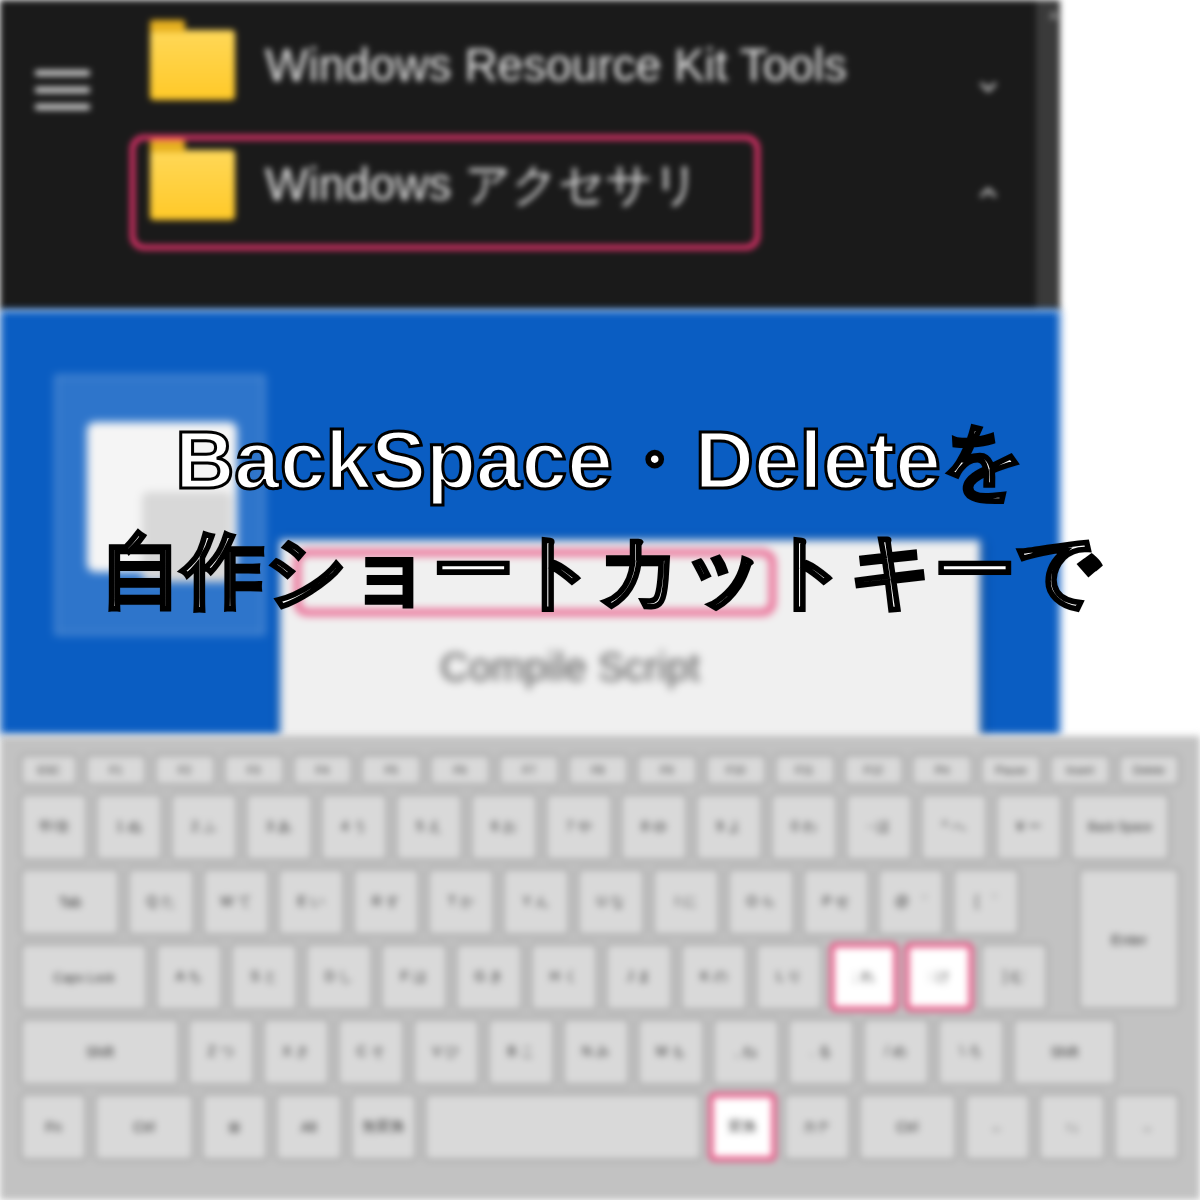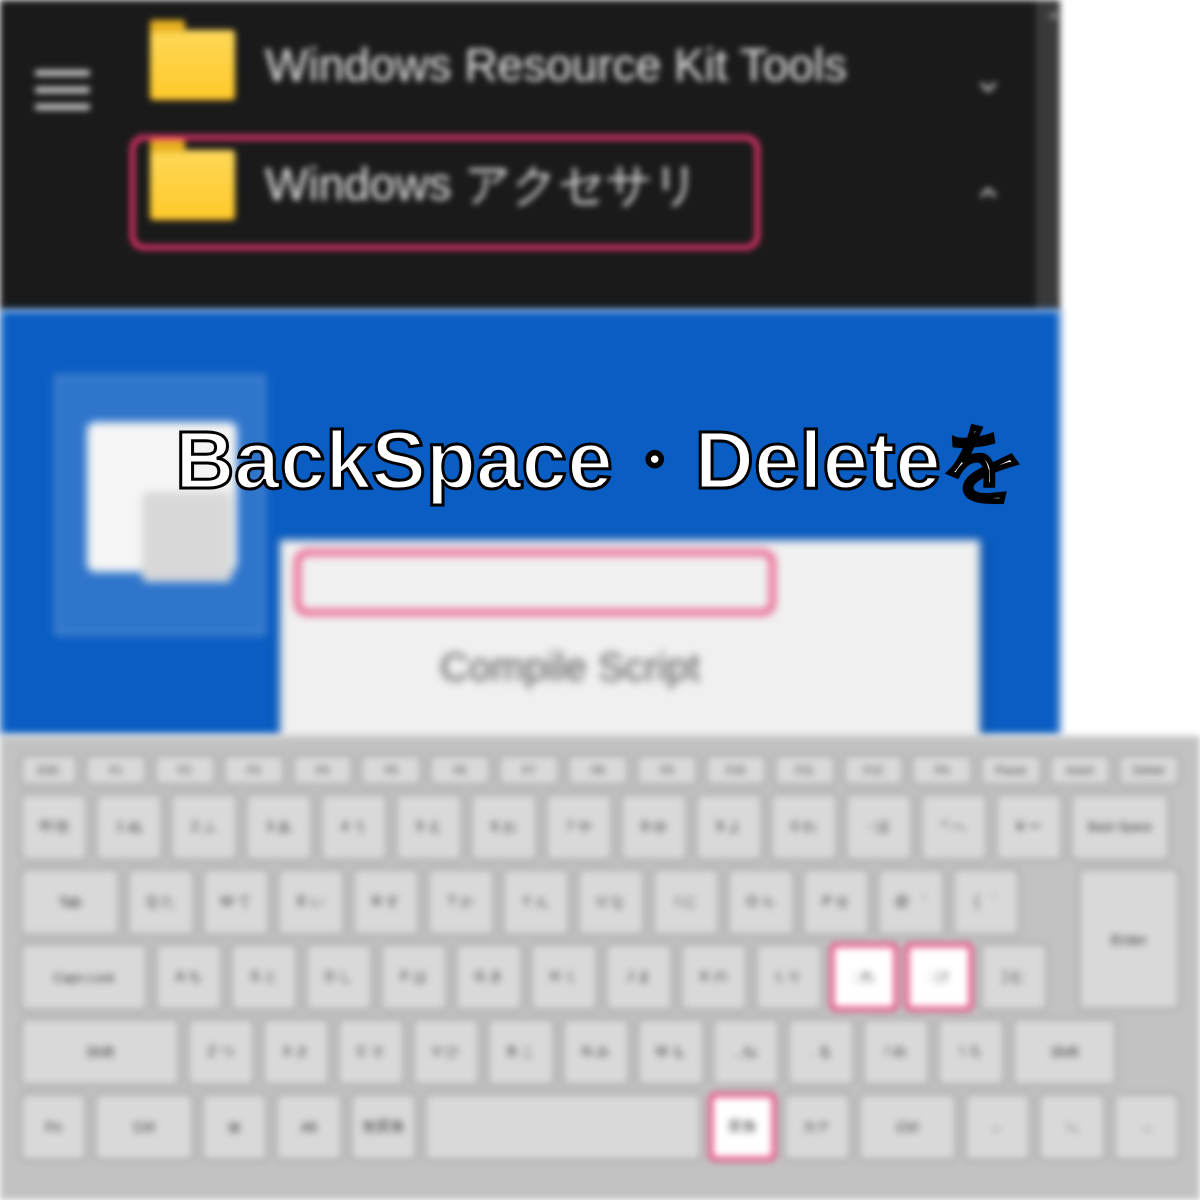--- a/index.html
+++ b/index.html
@@ -353,15 +353,16 @@
       <div class="key std">カナ</div>
       <div class="key ctrl">Ctrl</div>
       <div class="key std">←</div>
       <div class="key std">↑↓</div>
       <div class="key std">→</div>
     </div>
   </div>
 
   <div class="title-overlay">
     <div>BackSpace・Deleteを</div>
+    <div>自作ショートカットキーで</div>
   </div>
 
 </div>
 
 </body></html>

